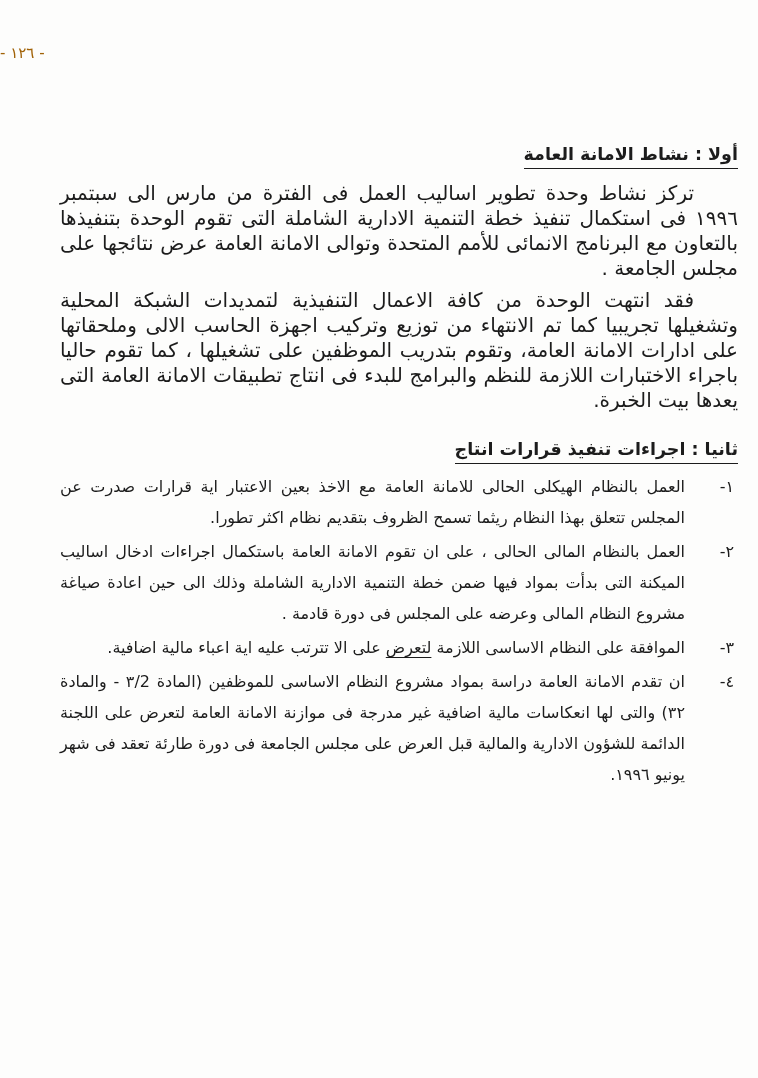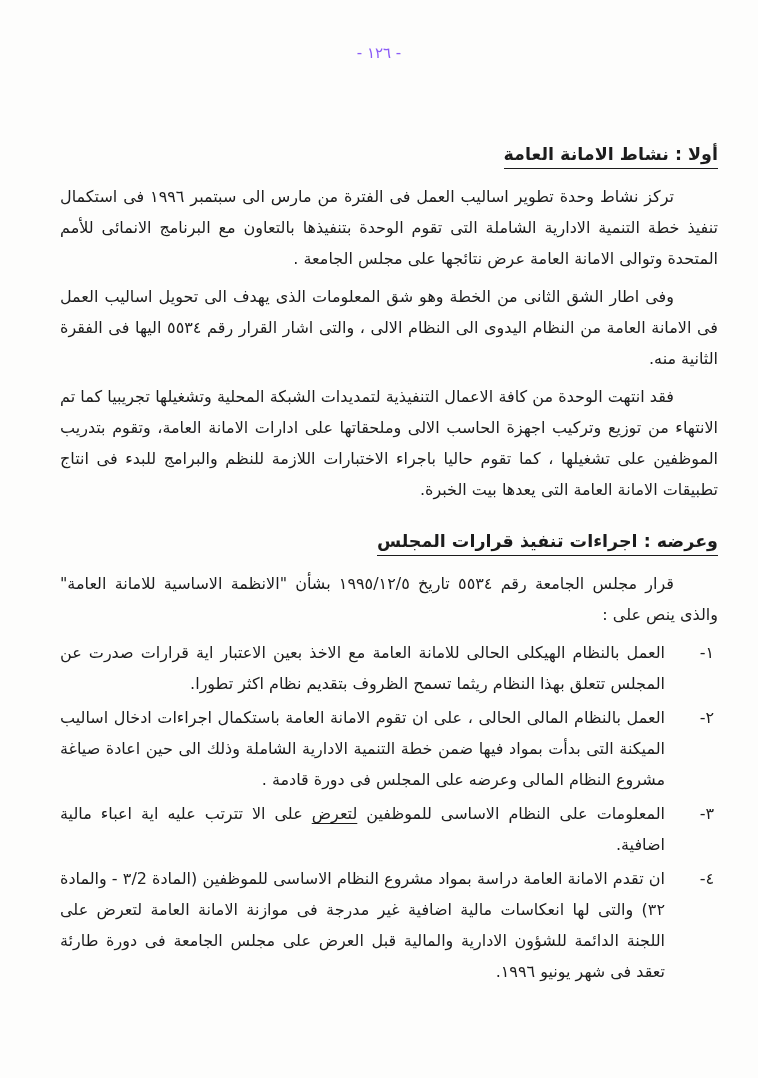--- a/index.html
+++ b/index.html
@@ -12,47 +12,47 @@
     width: 758px;
     height: 1078px;
     margin: 0 auto;
     background: #fdfdfc;
     color: #1c1c1c;
     font-family: "DejaVu Sans", sans-serif;
     overflow: hidden;
   }
   .page-number {
     padding-top: 44px;
-    text-align: center;
+    text-align: left;
     font-size: 15px;
     letter-spacing: 2px;
-    color: #8b5cf6;
+    color: #a16207;
   }
   .content {
     direction: rtl;
-    margin: 0 40px 0 60px; 
+    margin: 0 20px 0 60px; 
   }
   .heading {
     margin-top: 82px;
     text-align: right;
     font-size: 17.5px;
     font-weight: bold;
   }
   .heading.second {
     margin-top: 26px;
   }
   .heading .heading-text {
     display: inline-block;
     padding-bottom: 4px;
     border-bottom: 1.6px solid #1c1c1c;
   }
   .para {
     margin: 12px 0 0 0;
-    font-size: 16px;
-    line-height: 31px;
+    font-size: 20px;
+    line-height: 25px;
     text-align: justify;
     text-indent: 44px;
   }
   .para + .para { margin-top: 7px; }
   .intro {
     margin-top: 12px;
   }
   .list {
     margin-top: 7px;
   }
@@ -85,45 +85,43 @@
   <div class="page-number">- ١٢٦ -</div>
 
   <div class="content">
 
     <div class="heading">
       <span class="heading-text">أولا : نشاط الامانة العامة</span>
     </div>
 
     <p class="para">تركز نشاط وحدة تطوير اساليب العمل فى الفترة من مارس الى سبتمبر ١٩٩٦ فى استكمال تنفيذ خطة التنمية الادارية الشاملة التى تقوم الوحدة بتنفيذها بالتعاون مع البرنامج الانمائى للأمم المتحدة وتوالى الامانة العامة عرض نتائجها على مجلس الجامعة .</p>
 
-    <p class="para">وفى اطار الشق الثانى من الخطة وهو شق المعلومات الذى يهدف الى تحويل اساليب العمل فى الامانة العامة من النظام اليدوى الى النظام الالى ، والتى اشار القرار رقم ٥٥٣٤ اليها فى الفقرة الثانية منه.</p>
 
     <p class="para">فقد انتهت الوحدة من كافة الاعمال التنفيذية لتمديدات الشبكة المحلية وتشغيلها تجريبيا كما تم الانتهاء من توزيع وتركيب اجهزة الحاسب الالى وملحقاتها على ادارات الامانة العامة، وتقوم بتدريب الموظفين على تشغيلها ، كما تقوم حاليا باجراء الاختبارات اللازمة للنظم والبرامج للبدء فى انتاج تطبيقات الامانة العامة التى يعدها بيت الخبرة.</p>
 
     <div class="heading second">
-      <span class="heading-text">وعرضه : اجراءات تنفيذ قرارات المجلس</span>
+      <span class="heading-text">ثانيا : اجراءات تنفيذ قرارات انتاج</span>
     </div>
 
-    <p class="para intro">قرار مجلس الجامعة رقم ٥٥٣٤ تاريخ ١٩٩٥/١٢/٥ بشأن "الانظمة الاساسية للامانة العامة" والذى ينص على :</p>
 
     <div class="list">
 
       <div class="list-item">
         <span class="marker">١-</span>
         <div class="item-text">العمل بالنظام الهيكلى الحالى للامانة العامة مع الاخذ بعين الاعتبار اية قرارات صدرت عن المجلس تتعلق بهذا النظام ريثما تسمح الظروف بتقديم نظام اكثر تطورا.</div>
       </div>
 
       <div class="list-item">
         <span class="marker">٢-</span>
         <div class="item-text">العمل بالنظام المالى الحالى ، على ان تقوم الامانة العامة باستكمال اجراءات ادخال اساليب الميكنة التى بدأت بمواد فيها ضمن خطة التنمية الادارية الشاملة وذلك الى حين اعادة صياغة مشروع النظام المالى وعرضه على المجلس فى دورة قادمة .</div>
       </div>
 
       <div class="list-item">
         <span class="marker">٣-</span>
-        <div class="item-text"><span>المعلومات على النظام الاساسى للموظفين </span><span class="u-word">لتعرض</span><span> على الا تترتب عليه اية اعباء مالية اضافية.</span></div>
+        <div class="item-text"><span>الموافقة على النظام الاساسى اللازمة </span><span class="u-word">لتعرض</span><span> على الا تترتب عليه اية اعباء مالية اضافية.</span></div>
       </div>
 
       <div class="list-item">
         <span class="marker">٤-</span>
         <div class="item-text">ان تقدم الامانة العامة دراسة بمواد مشروع النظام الاساسى للموظفين (المادة ٣/2 - والمادة ٣٢) والتى لها انعكاسات مالية اضافية غير مدرجة فى موازنة الامانة العامة لتعرض على اللجنة الدائمة للشؤون الادارية والمالية قبل العرض على مجلس الجامعة فى دورة طارئة تعقد فى شهر يونيو ١٩٩٦.</div>
       </div>
 
     </div>
 
   </div>

